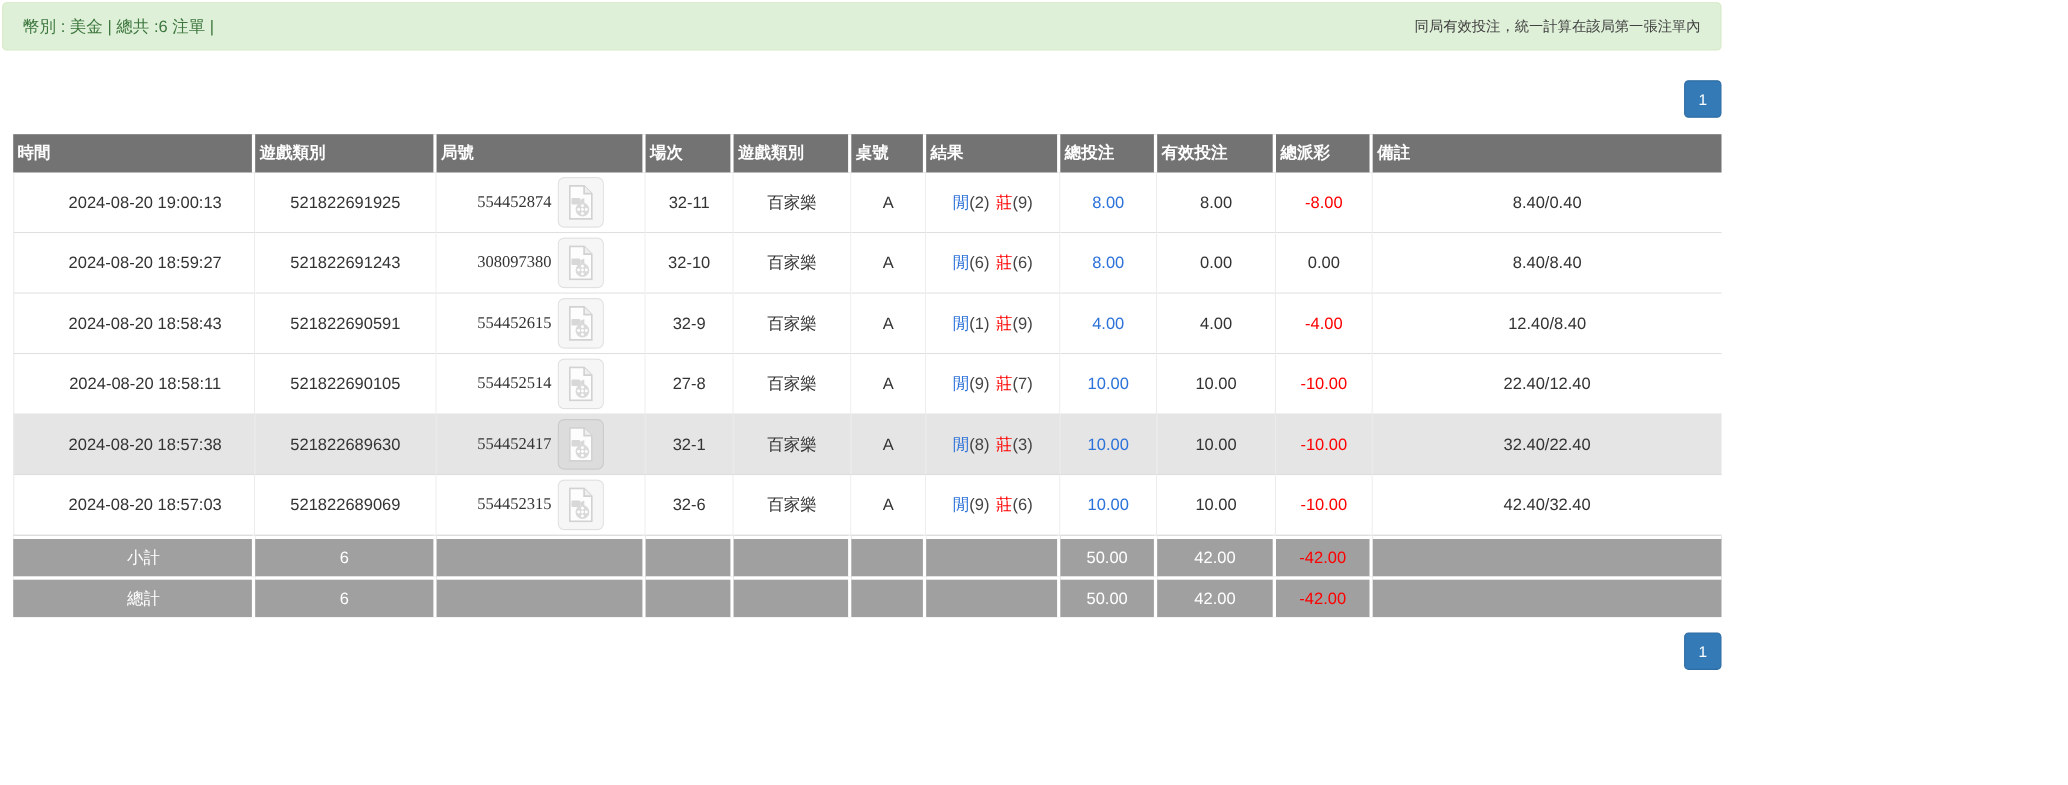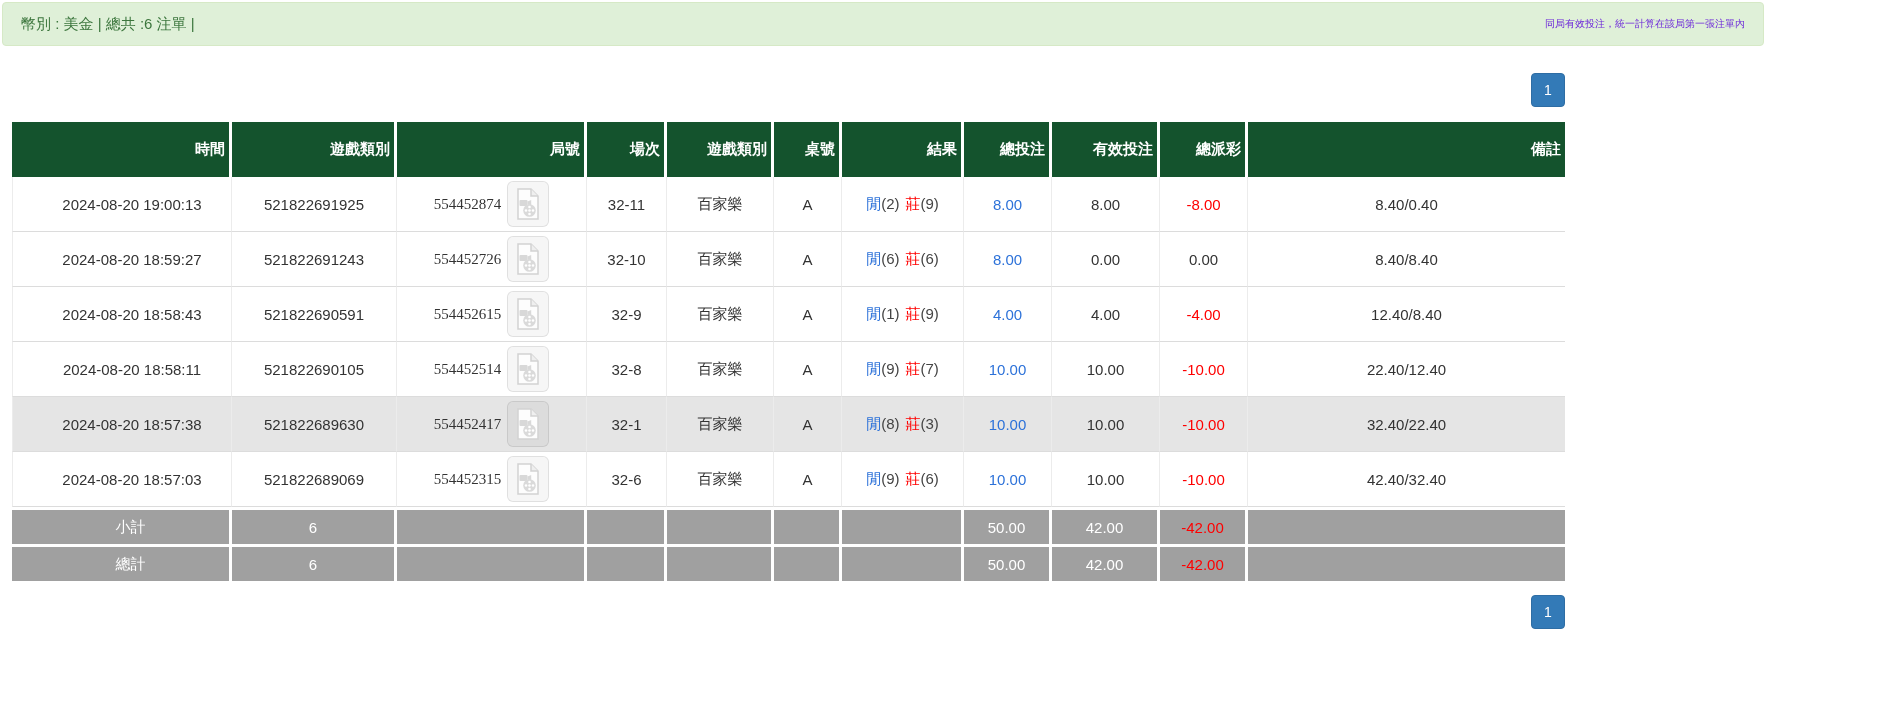--- a/index.html
+++ b/index.html
@@ -1,40 +1,40 @@
 <!DOCTYPE html>
 <html><head>
 <meta charset="utf-8">
 <style>
   * { box-sizing: border-box; margin: 0; padding: 0; }
   html, body { width: 1880px; height: 714px; background: #fff; overflow: hidden;
     font-family: "Liberation Sans", "DejaVu Sans", sans-serif; }
   .content { width: 1565px; position: relative; }
 
   
-  .notice-bar { margin: 2px 0 0 2px; width: 1762px; height: 44px;
+  .notice-bar { margin: 2px 0 0 2px; width: 1563px; height: 44px;
     background: #dff0d8; border: 1px solid #d6e9c6; border-radius: 4px;
     display: flex; align-items: center; justify-content: space-between;
     padding: 0 18px 0 18px; }
   .notice-left { color: #3c763d; font-size: 15px; }
-  .notice-right { color: #6d28d9; font-size: 10px; }
+  .notice-right { color: #404040; font-size: 13px; }
 
   
   .pager { display: flex; justify-content: flex-end; width: 1565px; }
   .pager.top { margin-top: 27px; }
   .pager.bottom { margin-top: 14px; }
   .page-btn { width: 34px; height: 34px; background: #337ab7; color: #fff;
     border: 1px solid #2e6da4; border-radius: 4px; font-size: 14px;
     font-family: inherit; cursor: pointer; }
 
   
   table { margin: 15px 0 0 12px; width: 1553px; border-collapse: separate;
     border-spacing: 0; table-layout: fixed; }
-  th { background: #14532d; color: #fff; font-weight: bold; font-size: 15px;
-    padding: 18px 4px; text-align: right; border-right: 3px solid #fff; }
+  th { background: #737373; color: #fff; font-weight: bold; font-size: 15px;
+    padding: 8px 4px; text-align: left; border-right: 3px solid #fff; }
   th:last-child { border-right: none; }
   td { text-align: center; font-size: 15px; color: #333;
     border-bottom: 1px solid #dcdcdc; border-right: 1px solid #ececec;
     height: 55px; padding: 2px 4px; background: #fff; }
   td:last-child { border-right: none; }
   tbody td:first-child { border-left: 1px solid #ececec; padding-left: 24px; }
   tr.highlight td { background: #e5e5e5; }
 
   .t-blue { color: #2d72d9; }
   .t-red { color: #fe0000; }
@@ -129,21 +129,21 @@
         <td>8.00</td>
         <td class="t-red">-8.00</td>
         <td>8.40/0.40</td>
       </tr>
 
       <tr>
         <td>2024-08-20 18:59:27</td>
         <td>521822691243</td>
         <td>
           <div class="round-wrap">
-            <span>554452726</span>
+            <span>308097380</span>
             <button class="video-btn">
               <svg width="28" height="32" viewBox="0 0 28 32">
                   <path d="M4 1h13l7 7v23H4z" fill="#fdfdfd" stroke="#d2d2d2" stroke-width="1.5"></path>
                   <path d="M17 1v7h7" fill="#efefef" stroke="#d2d2d2" stroke-width="1.5"></path>
                   <rect x="5.5" y="12" width="8" height="6" rx="1" fill="#d8d8d8"></rect>
                   <polygon points="13.5,13.6 17.2,12 17.2,18 13.5,16.4" fill="#d8d8d8"></polygon>
                   <circle cx="15.5" cy="22.5" r="6.3" fill="#dadada"></circle>
                   <circle cx="15.5" cy="22.5" r="1.3" fill="#fff"></circle>
                   <circle cx="15.5" cy="19" r="1.3" fill="#fff"></circle>
                   <circle cx="15.5" cy="26" r="1.3" fill="#fff"></circle>
@@ -210,21 +210,21 @@
                   <circle cx="15.5" cy="22.5" r="6.3" fill="#dadada"></circle>
                   <circle cx="15.5" cy="22.5" r="1.3" fill="#fff"></circle>
                   <circle cx="15.5" cy="19" r="1.3" fill="#fff"></circle>
                   <circle cx="15.5" cy="26" r="1.3" fill="#fff"></circle>
                   <circle cx="12" cy="22.5" r="1.3" fill="#fff"></circle>
                   <circle cx="19" cy="22.5" r="1.3" fill="#fff"></circle>
                 </svg>
             </button>
           </div>
         </td>
-        <td>32-8</td>
+        <td>27-8</td>
         <td>百家樂</td>
         <td>A</td>
         <td><span class="t-blue">閒</span><span class="result-num">(9)</span><span class="t-red result-banker">莊</span><span class="result-num">(7)</span></td>
         <td class="t-blue">10.00</td>
         <td>10.00</td>
         <td class="t-red">-10.00</td>
         <td>22.40/12.40</td>
       </tr>
 
       <tr class="highlight">

